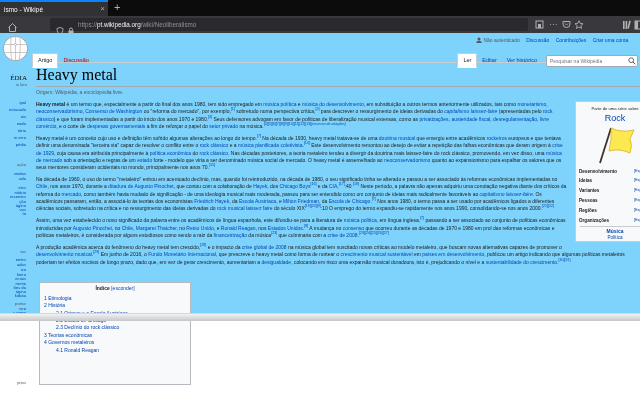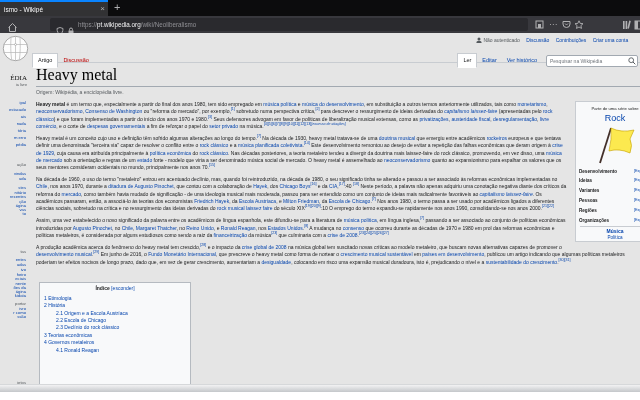--- a/index.html
+++ b/index.html
@@ -13,21 +13,21 @@
   .btab-close{position:absolute;right:3px;top:3px;font-size:8px;color:#b1b1b3;line-height:8px;}
   .newtab{position:absolute;left:114px;top:1px;font-size:11px;color:#b1b1b3;}
   .urlbar{position:absolute;top:16px;left:0;width:640px;height:17px;background:#38383d;}
   .homebtn{position:absolute;left:7px;top:3px;}
   .urlfield{position:absolute;left:50px;top:2px;width:478px;height:13px;background:#2a2a2e;border-radius:2px;}
   .urlicon{position:absolute;top:3px;}
   .urltext{position:absolute;left:28px;top:0;height:13px;line-height:13px;font-size:6.3px;color:#8f8f94;white-space:nowrap;}
   .urltext .dom{color:#f4f4f5;}
   .chrico{position:absolute;top:3px;color:#b1b1b3;font-size:8px;line-height:11px;}
   
-  .page{position:absolute;top:33px;left:0;width:640px;height:359px;background:#e5e5e5;}
+  .page{position:absolute;top:33px;left:0;width:640px;height:288px;background:#7dd3fc;}
   .personal{position:absolute;top:4px;left:476px;width:164px;height:8px;white-space:nowrap;overflow:hidden;font-size:5px;color:#54595d;}
   .personal .plink{color:#0645ad;text-decoration:none;margin-left:5px;}
   .globe{position:absolute;left:2px;top:2px;}
   .wordmark{position:absolute;left:0;top:41px;width:27px;text-align:right;font-family:"Liberation Serif","DejaVu Serif",serif;font-size:7px;color:#111;}
   .tagline{position:absolute;left:0;top:50px;width:27px;text-align:right;font-size:3.8px;color:#54595d;}
   .frag{position:absolute;left:0;width:26px;text-align:right;font-size:4.2px;line-height:4.2px;color:#0645ad;white-space:nowrap;}
   .frag-h{color:#54595d;}
   .content{position:absolute;left:36px;top:15px;width:604px;}
   
   .tabsrow{position:relative;height:15px;border-bottom:1px solid #c8ccd1;white-space:nowrap;}

